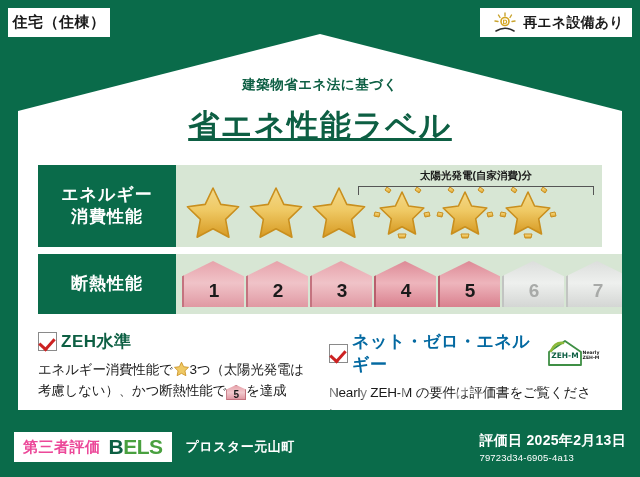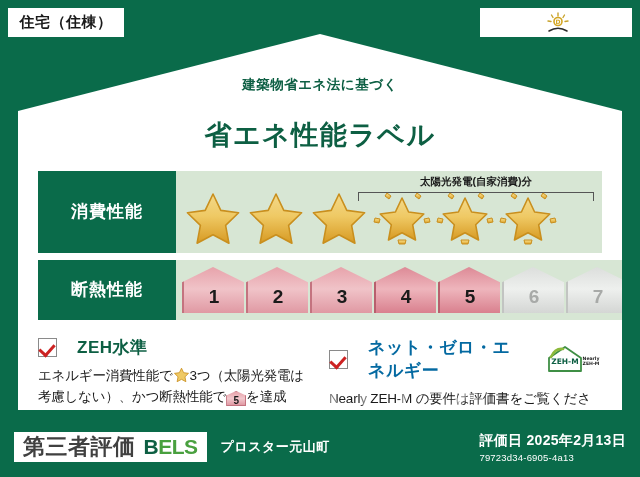--- a/index.html
+++ b/index.html
@@ -15,21 +15,21 @@
   }
 
   
   .tab {
     position: absolute; top: 8px;
     background: #ffffff;
     display: flex; align-items: center; justify-content: center;
     font-weight: bold;
     color: #1a1a1a;
   }
-  #tab-dwelling { left: 8px; width: 116px; height: 29px; font-size: 15px; letter-spacing: .5px; }
+  #tab-dwelling { left: 8px; width: 102px; height: 29px; font-size: 15px; letter-spacing: .5px; }
   #tab-renewable {
     right: 8px; width: 152px; height: 29px; font-size: 14px;
     gap: 5px; padding-left: 4px; letter-spacing: .2px;
   }
   #tab-renewable .sun-ico { width: 26px; height: 22px; flex: 0 0 26px; }
 
   
   #panel {
     position: absolute; left: 18px; top: 34px;
     width: 604px; height: 376px;
@@ -41,22 +41,22 @@
     padding: 18px 20px 12px 20px;
   }
 
   
   #heading { text-align: center; margin-top: 18px; }
   #heading-sub {
     font-size: 13.5px; font-weight: bold; color: #0d5f43;
     letter-spacing: .5px;
   }
   #heading-main {
-    font-size: 27px; font-weight: bold; color: #0d5f43;
-    letter-spacing: 1.5px; margin-top: 23px;
+    font-size: 31px; font-weight: bold; color: #0d5f43;
+    letter-spacing: 1.5px; margin-top: 11px; text-decoration: underline;
   }
 
   
   .metric-row { display: flex; align-items: stretch; }
   #row-energy { margin-top: 18px; height: 82px; }
   #row-insul  { margin-top: 7px;  height: 60px; }
 
   .metric-label {
     background: #0a6b4a; color: #ffffff;
     width: 138px; flex: 0 0 138px;
@@ -112,21 +112,21 @@
     font-size: 19px; font-weight: bold;
     clip-path: polygon(0% 33%, 50% 0%, 100% 33%, 100% 100%, 0% 100%);
   }
   .house.on  { background: linear-gradient(180deg,#e7a3ab 0%,#f0c3c8 48%,#e099a3 100%); color:#1a1a1a; border-left:2px solid #c4737f; }
   .house.hot { background: linear-gradient(180deg,#dd8a96 0%,#eeb5bc 48%,#d9808e 100%); color:#1a1a1a; border-left:2px solid #b85f6d; }
   .house.off { background: linear-gradient(180deg,#dcdedc 0%,#eef0ee 48%,#d4d6d4 100%); color:#a8aaa8; border-left:2px solid #c2c4c2; }
 
   
   #notes { display: flex; margin-top: 16px; gap: 18px; }
   .note { flex: 1 1 50%; }
-  .note-head { display: flex; align-items: center; gap: 20px; }
+  .note-head { display: flex; align-items: center; gap: 4px; }
   .check-box {
     width: 19px; height: 19px; flex: 0 0 19px;
     border: 1px solid #8a8a8a; background: #fff;
     position: relative;
   }
   .check-box::after {
     content: ""; position: absolute; left: 3px; top: 2px;
     width: 7px; height: 12px;
     border: solid #cc2222; border-width: 0 3px 3px 0;
     transform: rotate(42deg);
@@ -151,21 +151,21 @@
 
   
   #footer {
     position: absolute; left: 0; bottom: 0; width: 100%; height: 60px;
     display: flex; align-items: center; padding: 0 14px;
   }
   #bels-badge {
     background: #fff; height: 30px; display: flex; align-items: center;
     padding: 0 9px; gap: 8px; flex: 0 0 auto;
   }
-  #bels-prefix { font-size: 22px; font-weight: bold; color: #404040; letter-spacing: .5px; }
+  #bels-prefix { font-size: 15px; font-weight: bold; color: #ec4899; letter-spacing: .5px; }
   #bels-logo { font-size: 21px; font-weight: bold; letter-spacing: -.5px; }
   #bels-logo .b { color: #0d5f43; }
   #bels-logo .els { color: #49a03f; text-align: center; }
   #property-name {
     color: #fff; font-size: 13px; font-weight: bold;
     margin-left: 14px; letter-spacing: .5px;
   }
   #footer-right { margin-left: auto; color: #fff; }
   #eval-date { font-size: 14px; font-weight: bold; letter-spacing: .3px; }
   #label-id { font-size: 9.5px; margin-top: 2px; letter-spacing: .2px; }
@@ -187,32 +187,34 @@
           <line x1="6.5" y1="3" x2="8" y2="5.5"></line>
           <line x1="19.5" y1="3" x2="18" y2="5.5"></line>
           <line x1="3" y1="9" x2="6" y2="9.5"></line>
           <line x1="23" y1="9" x2="20" y2="9.5"></line>
         </g>
         <circle cx="13" cy="9.5" r="4" fill="none" stroke="#d4a520" stroke-width="1.6"></circle>
         <text x="13" y="12.4" font-size="6" fill="#d4a520" text-anchor="middle" font-family="DejaVu Sans, sans-serif">D</text>
         <path d="M4 19 Q13 13.5 22 19" fill="none" stroke="#2b2b2b" stroke-width="1.5" stroke-linecap="round"></path>
       </svg>
     </span>
+    <span>再エネ設備あり</span>
   </div>
 
   <div id="panel">
     <div id="panel-inner">
 
       <div id="heading">
         <div id="heading-sub">建築物省エネ法に基づく</div>
         <div id="heading-main">省エネ性能ラベル</div>
       </div>
 
       <div class="metric-row" id="row-energy">
         <div class="metric-label">
+          <span>エネルギー</span>
           <span>消費性能</span>
         </div>
         <div class="metric-body">
 
           <div id="watermark">ハウス</div>
 
           <div id="solar-bracket">
             <div id="solar-bracket-label">太陽光発電(自家消費)分</div>
             <div id="solar-bracket-line"></div>
           </div>

